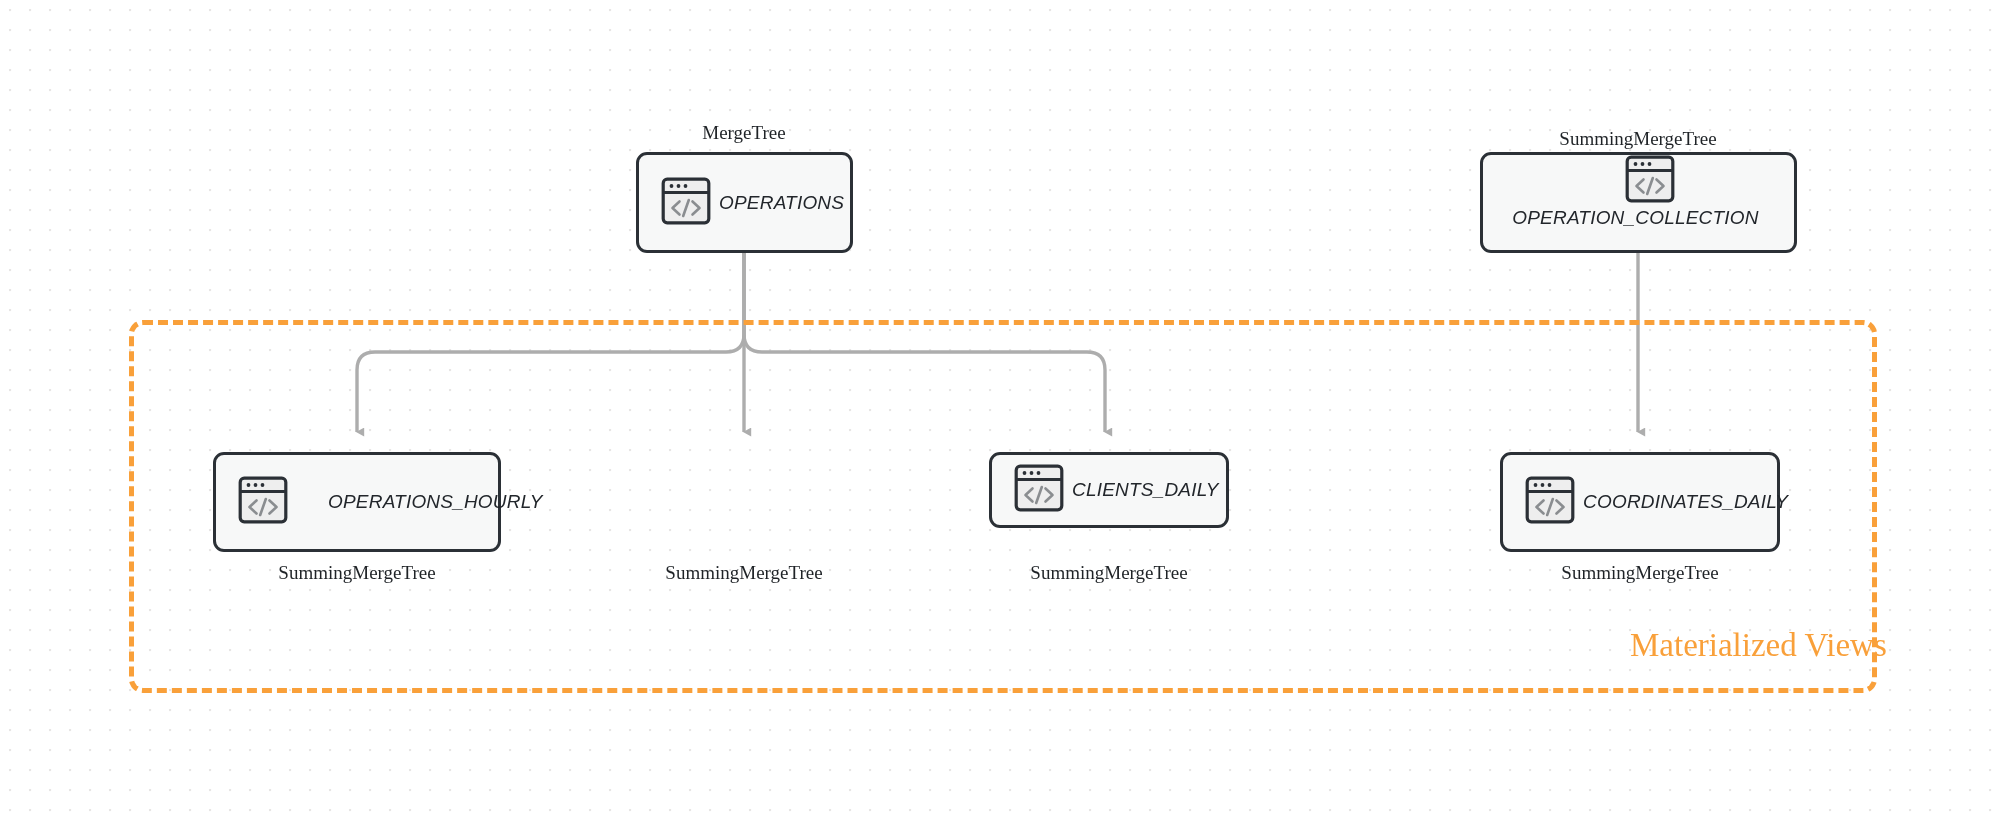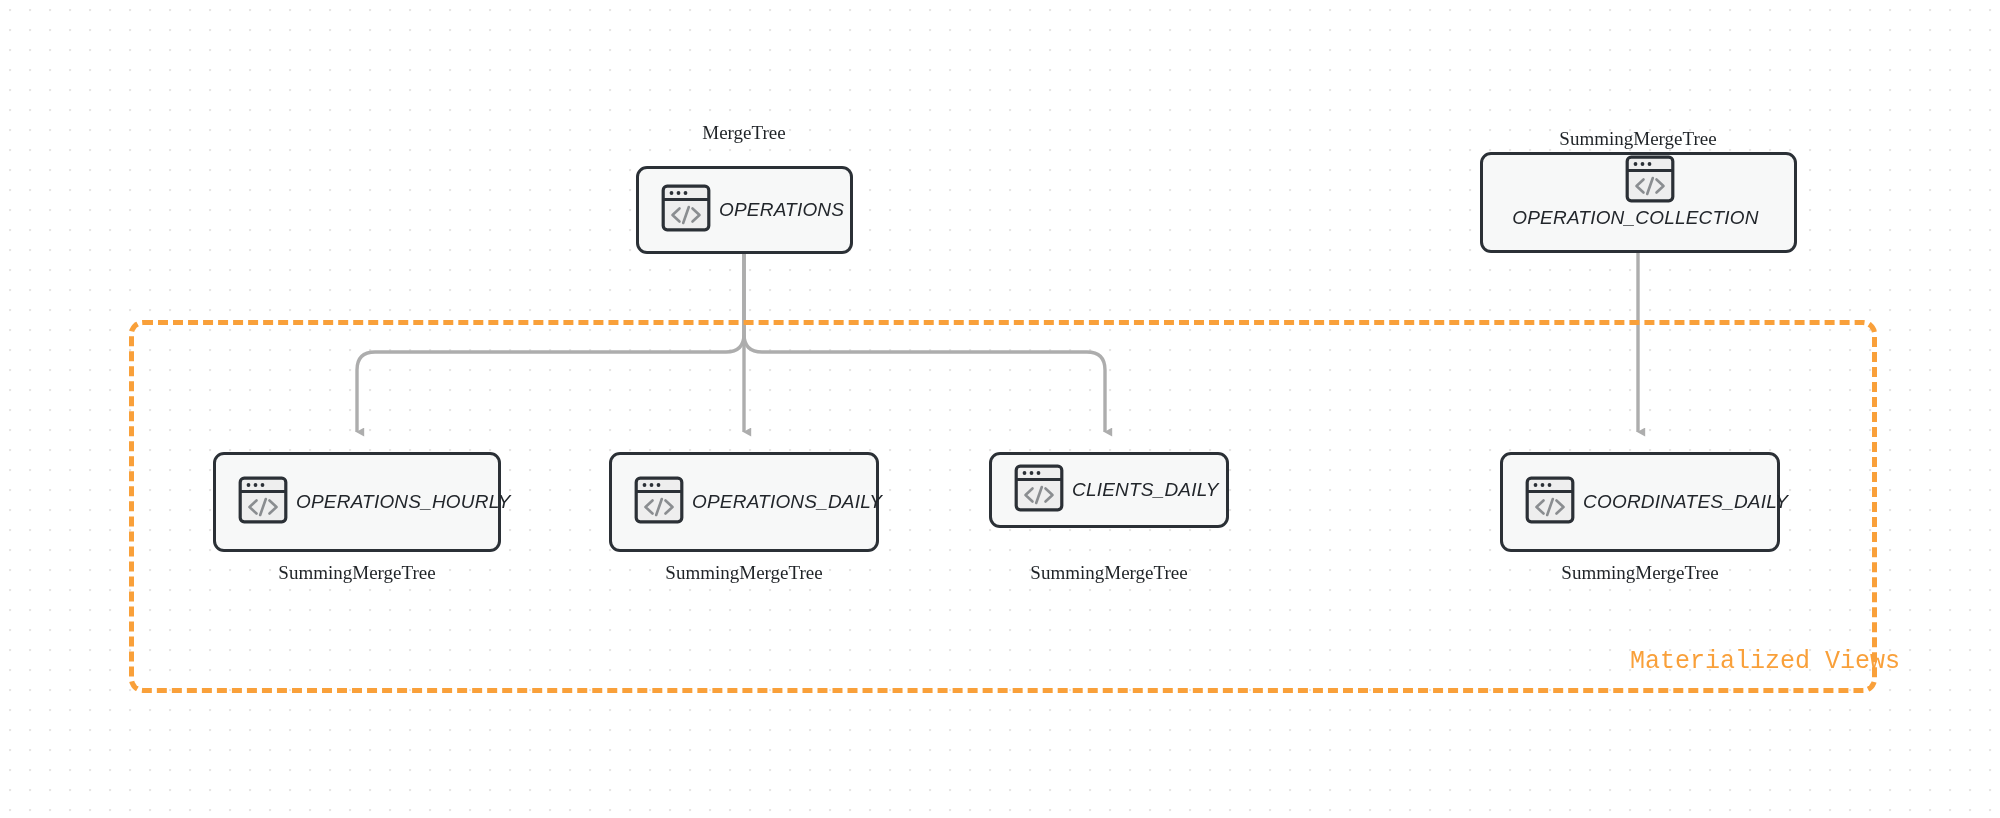--- a/index.html
+++ b/index.html
@@ -42,25 +42,24 @@
   .mv-group {
     position: absolute;
     border: 5px dashed #f9a03a;
     border-radius: 14px;
     box-sizing: border-box;
     z-index: 2;
   }
   .mv-group-label {
     position: absolute;
     color: #f9a03a;
-    font-size: 25px;
-    font-family: Liberation Mono, monospace;
+    font-size: 33px;
+    font-family: Liberation Serif, serif;
     white-space: nowrap;
     z-index: 3;
-    margin-top: 20px;
   }
 
   
   .node {
     position: absolute;
     box-sizing: border-box;
     background: #f7f8f8;
     border: 3px solid #2b3036;
     border-radius: 11px;
     display: flex;
@@ -114,21 +113,21 @@
     <path d="M 744 253 L 744 334 Q 744 352 762 352 L 1087 352 Q 1105 352 1105 370 L 1105 432" fill="none" stroke="#adadad" stroke-width="3.4" marker-end="url(#arrowhead)"></path>
 
     <path d="M 1638 253 L 1638 432" fill="none" stroke="#adadad" stroke-width="3.4" marker-end="url(#arrowhead)"></path>
   </svg>
 
   <div class="mv-group" style="left:129px; top:320px; width:1748px; height:373px;"></div>
   <div class="mv-group-label" style="left:1630px; top:627px;">Materialized Views</div>
 
   <div class="engine-label" style="left:644px; top:122px; width:200px;">MergeTree</div>
 
-  <div class="node" style="left:636px; top:152px; width:217px; height:88px;margin-top:14px;">
+  <div class="node" style="left:636px; top:152px; width:217px; height:101px;">
     <span class="node-icon">
       <svg width="50" height="48" viewBox="0 0 50 48">
         <rect x="2.2" y="2.2" width="45.6" height="43.6" rx="4" fill="#eeeeee" stroke="#2b3036" stroke-width="3.2"></rect>
         <line x1="2.2" y1="15.5" x2="47.8" y2="15.5" stroke="#2b3036" stroke-width="3.2"></line>
         <circle cx="10.5" cy="9" r="1.9" fill="#2b3036"></circle>
         <circle cx="17.5" cy="9" r="1.9" fill="#2b3036"></circle>
         <circle cx="24.5" cy="9" r="1.9" fill="#2b3036"></circle>
         <path d="M 18.5 24.5 L 11.5 31 L 18.5 37.5" fill="none" stroke="#8a8d90" stroke-width="2.6" stroke-linecap="round" stroke-linejoin="round"></path>
         <path d="M 31.5 24.5 L 38.5 31 L 31.5 37.5" fill="none" stroke="#8a8d90" stroke-width="2.6" stroke-linecap="round" stroke-linejoin="round"></path>
         <line x1="27.8" y1="23" x2="22.2" y2="39" stroke="#8a8d90" stroke-width="2.6" stroke-linecap="round"></line>
@@ -148,52 +147,37 @@
         <circle cx="17.5" cy="9" r="1.9" fill="#2b3036"></circle>
         <circle cx="24.5" cy="9" r="1.9" fill="#2b3036"></circle>
         <path d="M 18.5 24.5 L 11.5 31 L 18.5 37.5" fill="none" stroke="#8a8d90" stroke-width="2.6" stroke-linecap="round" stroke-linejoin="round"></path>
         <path d="M 31.5 24.5 L 38.5 31 L 31.5 37.5" fill="none" stroke="#8a8d90" stroke-width="2.6" stroke-linecap="round" stroke-linejoin="round"></path>
         <line x1="27.8" y1="23" x2="22.2" y2="39" stroke="#8a8d90" stroke-width="2.6" stroke-linecap="round"></line>
       </svg>
     </span>
     <span class="node-label">OPERATION_COLLECTION</span>
   </div>
 
-  <div class="node" style="left:213px; top:452px; width:288px; height:100px;">
+  <div class="node" style="left:213px; top:452px; width:288px; height:100px;gap:32px;">
     <span class="node-icon">
       <svg width="50" height="48" viewBox="0 0 50 48">
         <rect x="2.2" y="2.2" width="45.6" height="43.6" rx="4" fill="#eeeeee" stroke="#2b3036" stroke-width="3.2"></rect>
         <line x1="2.2" y1="15.5" x2="47.8" y2="15.5" stroke="#2b3036" stroke-width="3.2"></line>
         <circle cx="10.5" cy="9" r="1.9" fill="#2b3036"></circle>
         <circle cx="17.5" cy="9" r="1.9" fill="#2b3036"></circle>
         <circle cx="24.5" cy="9" r="1.9" fill="#2b3036"></circle>
         <path d="M 18.5 24.5 L 11.5 31 L 18.5 37.5" fill="none" stroke="#8a8d90" stroke-width="2.6" stroke-linecap="round" stroke-linejoin="round"></path>
         <path d="M 31.5 24.5 L 38.5 31 L 31.5 37.5" fill="none" stroke="#8a8d90" stroke-width="2.6" stroke-linecap="round" stroke-linejoin="round"></path>
         <line x1="27.8" y1="23" x2="22.2" y2="39" stroke="#8a8d90" stroke-width="2.6" stroke-linecap="round"></line>
       </svg>
     </span>
     <span class="node-label">OPERATIONS_HOURLY</span>
   </div>
   <div class="engine-label" style="left:213px; top:562px; width:288px;">SummingMergeTree</div>
 
-  <div class="node" style="left:609px; top:452px; width:270px; height:100px;">
-    <span class="node-icon">
-      <svg width="50" height="48" viewBox="0 0 50 48">
-        <rect x="2.2" y="2.2" width="45.6" height="43.6" rx="4" fill="#eeeeee" stroke="#2b3036" stroke-width="3.2"></rect>
-        <line x1="2.2" y1="15.5" x2="47.8" y2="15.5" stroke="#2b3036" stroke-width="3.2"></line>
-        <circle cx="10.5" cy="9" r="1.9" fill="#2b3036"></circle>
-        <circle cx="17.5" cy="9" r="1.9" fill="#2b3036"></circle>
-        <circle cx="24.5" cy="9" r="1.9" fill="#2b3036"></circle>
-        <path d="M 18.5 24.5 L 11.5 31 L 18.5 37.5" fill="none" stroke="#8a8d90" stroke-width="2.6" stroke-linecap="round" stroke-linejoin="round"></path>
-        <path d="M 31.5 24.5 L 38.5 31 L 31.5 37.5" fill="none" stroke="#8a8d90" stroke-width="2.6" stroke-linecap="round" stroke-linejoin="round"></path>
-        <line x1="27.8" y1="23" x2="22.2" y2="39" stroke="#8a8d90" stroke-width="2.6" stroke-linecap="round"></line>
-      </svg>
-    </span>
-    <span class="node-label">OPERATIONS_DAILY</span>
-  </div>
   <div class="engine-label" style="left:609px; top:562px; width:270px;">SummingMergeTree</div>
 
   <div class="node" style="left:989px; top:452px; width:240px; height:76px;">
     <span class="node-icon">
       <svg width="50" height="48" viewBox="0 0 50 48">
         <rect x="2.2" y="2.2" width="45.6" height="43.6" rx="4" fill="#eeeeee" stroke="#2b3036" stroke-width="3.2"></rect>
         <line x1="2.2" y1="15.5" x2="47.8" y2="15.5" stroke="#2b3036" stroke-width="3.2"></line>
         <circle cx="10.5" cy="9" r="1.9" fill="#2b3036"></circle>
         <circle cx="17.5" cy="9" r="1.9" fill="#2b3036"></circle>
         <circle cx="24.5" cy="9" r="1.9" fill="#2b3036"></circle>

